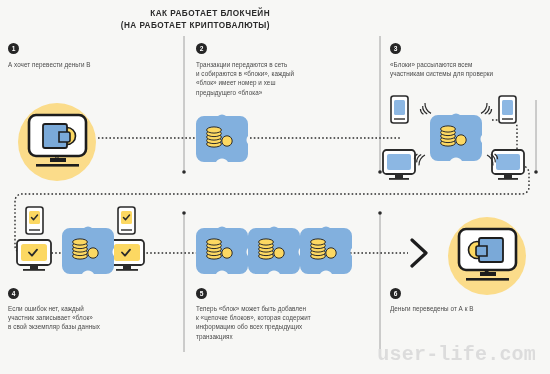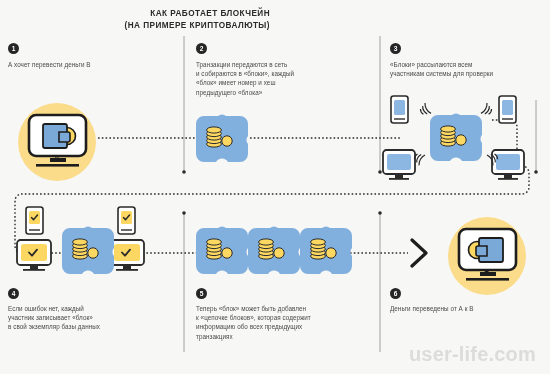--- a/index.html
+++ b/index.html
@@ -34,21 +34,21 @@
   .steptext p{margin:0;white-space:nowrap;}
 
   .circlelabel{
     position:absolute;font-size:7.5px;font-weight:bold;color:#1d1d1d;
     text-align:center;width:20px;
   }
   .watermark{
     position:absolute;right:14px;bottom:8px;
     font-size:20px;font-weight:bold;color:#dcdcdc;
     letter-spacing:.2px;
-    font-family:Liberation Sans, sans-serif;
+    font-family:Liberation Mono, monospace;
   }
 </style>
 </head>
 <body>
 
 <div id="root">
 
   <svg class="layer" viewBox="0 0 550 374">
     <defs>
 
@@ -238,21 +238,21 @@
       <circle cx="477" cy="250" r="8.5" fill="#fcd862" stroke="#1d1d1d" stroke-width="1.6"></circle>
       <rect x="479" y="238" width="24" height="24" rx="2" fill="#7aa9d8" stroke="#1d1d1d" stroke-width="1.8"></rect>
       <path d="M487 246 h-9 a2 2 0 0 0 -2 2 v6 a2 2 0 0 0 2 2 h9 z" fill="#7aa9d8" stroke="#1d1d1d" stroke-width="1.6"></path>
     </g>
   </svg>
 
   <div class="layer">
 
     <div class="title">
       <div>КАК РАБОТАЕТ БЛОКЧЕЙН</div>
-      <div>(НА ПРИМЕРЕ КРИПТОВАЛЮТЫ)</div>
+      <div>(НА РАБОТАЕТ КРИПТОВАЛЮТЫ)</div>
     </div>
 
     <div class="badge" style="left:8px;top:43px;">1</div>
     <div class="steptext" style="left:8px;top:60px;">
       <p>А хочет перевести деньги В</p>
     </div>
     <div class="circlelabel" style="left:47px;top:153px;">A</div>
 
     <div class="badge" style="left:196px;top:43px;">2</div>
     <div class="steptext" style="left:196px;top:60px;">

